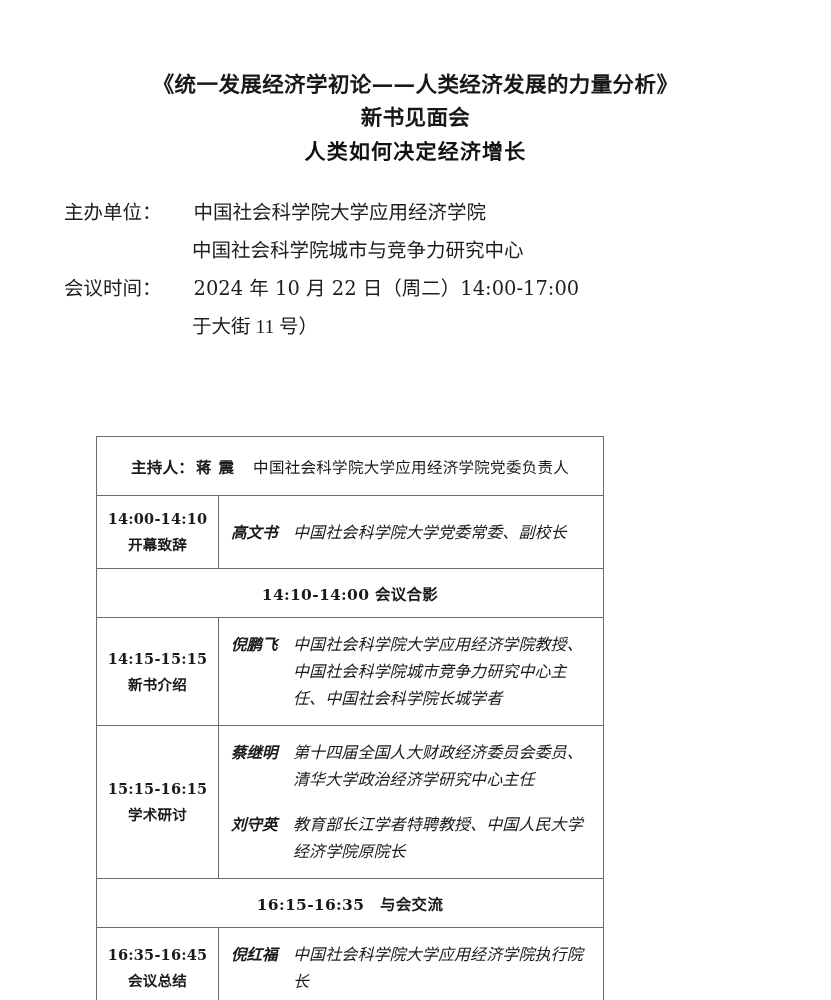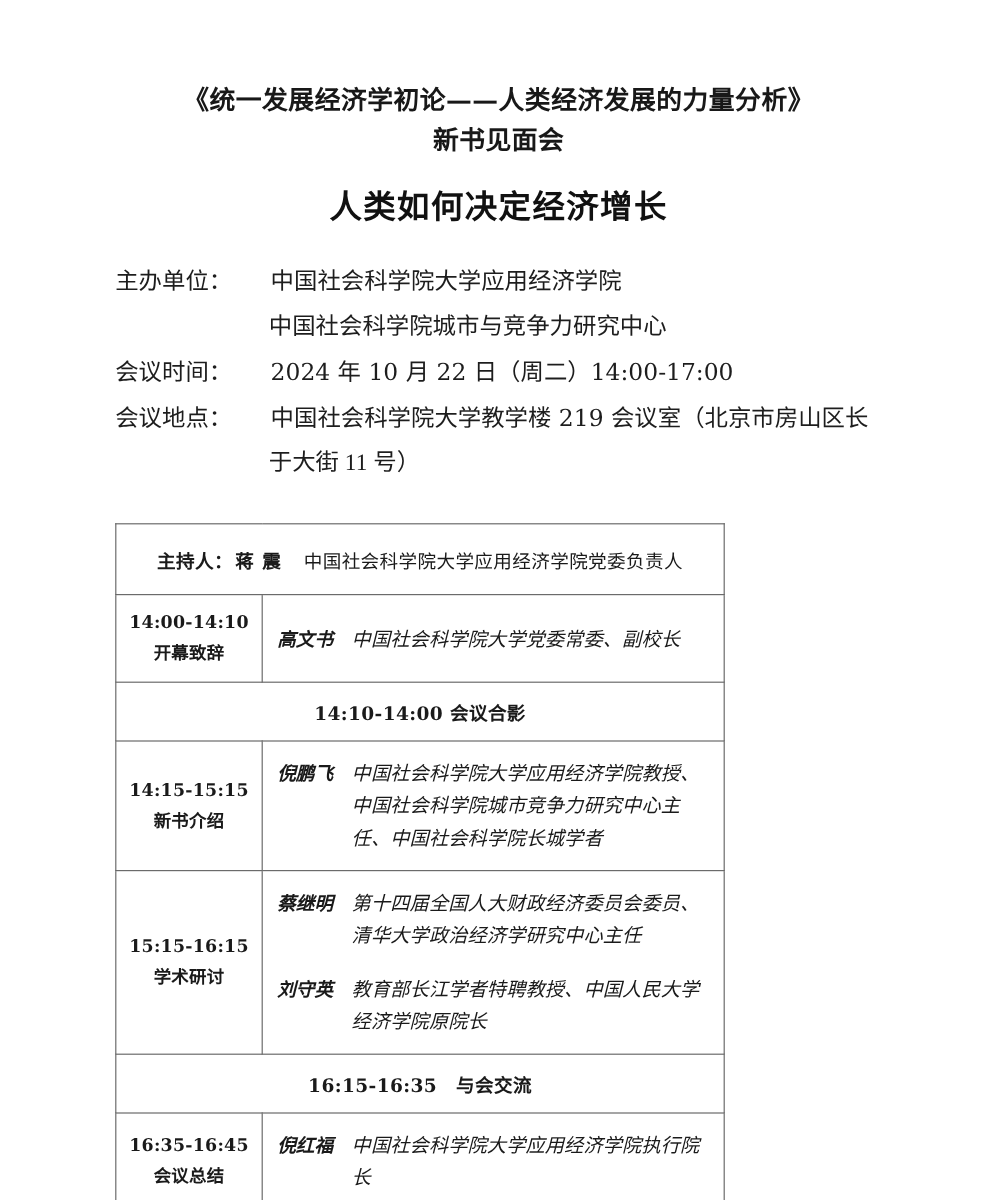--- a/index.html
+++ b/index.html
@@ -32,33 +32,32 @@
   }
   .book-title-line {
     font-family: "DejaVu Serif", "Liberation Serif", serif;
     font-weight: bold;
     font-size: 21.5px;
     line-height: 33px;
     letter-spacing: 0.4px;
     color: #181818;
   }
   .main-heading {
-    margin-top: 22px;
     font-family: "DejaVu Sans", "Liberation Sans", sans-serif;
     font-weight: bold;
-    font-size: 27px;
+    font-size: 21px;
     line-height: 36px;
     letter-spacing: 1.2px;
     color: #111111;
   }
 
   
   .meta-block {
     margin-top: 24px;
-    padding-left: 96px;
+    padding-left: 64px;
     padding-right: 90px;
     font-size: 19.5px;
     line-height: 38px;
     color: #1d1d1d;
   }
   .meta-row {
     display: flex;
     align-items: flex-start;
   }
   .meta-label {
@@ -177,24 +176,20 @@
     </div>
     <div class="meta-row">
       <span class="meta-value meta-indent">中国社会科学院城市与竞争力研究中心</span>
     </div>
 
     <div class="meta-row">
       <span class="meta-label">会议时间：</span>
       <span class="meta-value">2024 年 10 月 22 日（周二）14:00-17:00</span>
     </div>
 
-    <div class="meta-row">
-      <span class="meta-label">会议地点：</span>
-      <span class="meta-value">中国社会科学院大学教学楼 219 会议室（北京市房山区长</span>
-    </div>
     <div class="meta-row">
       <span class="meta-value meta-indent">于大街 11 号）</span>
     </div>
 
   </div>
 
   <div class="table-wrap">
     <table class="agenda">
       <colgroup>
         <col class="col-time">

